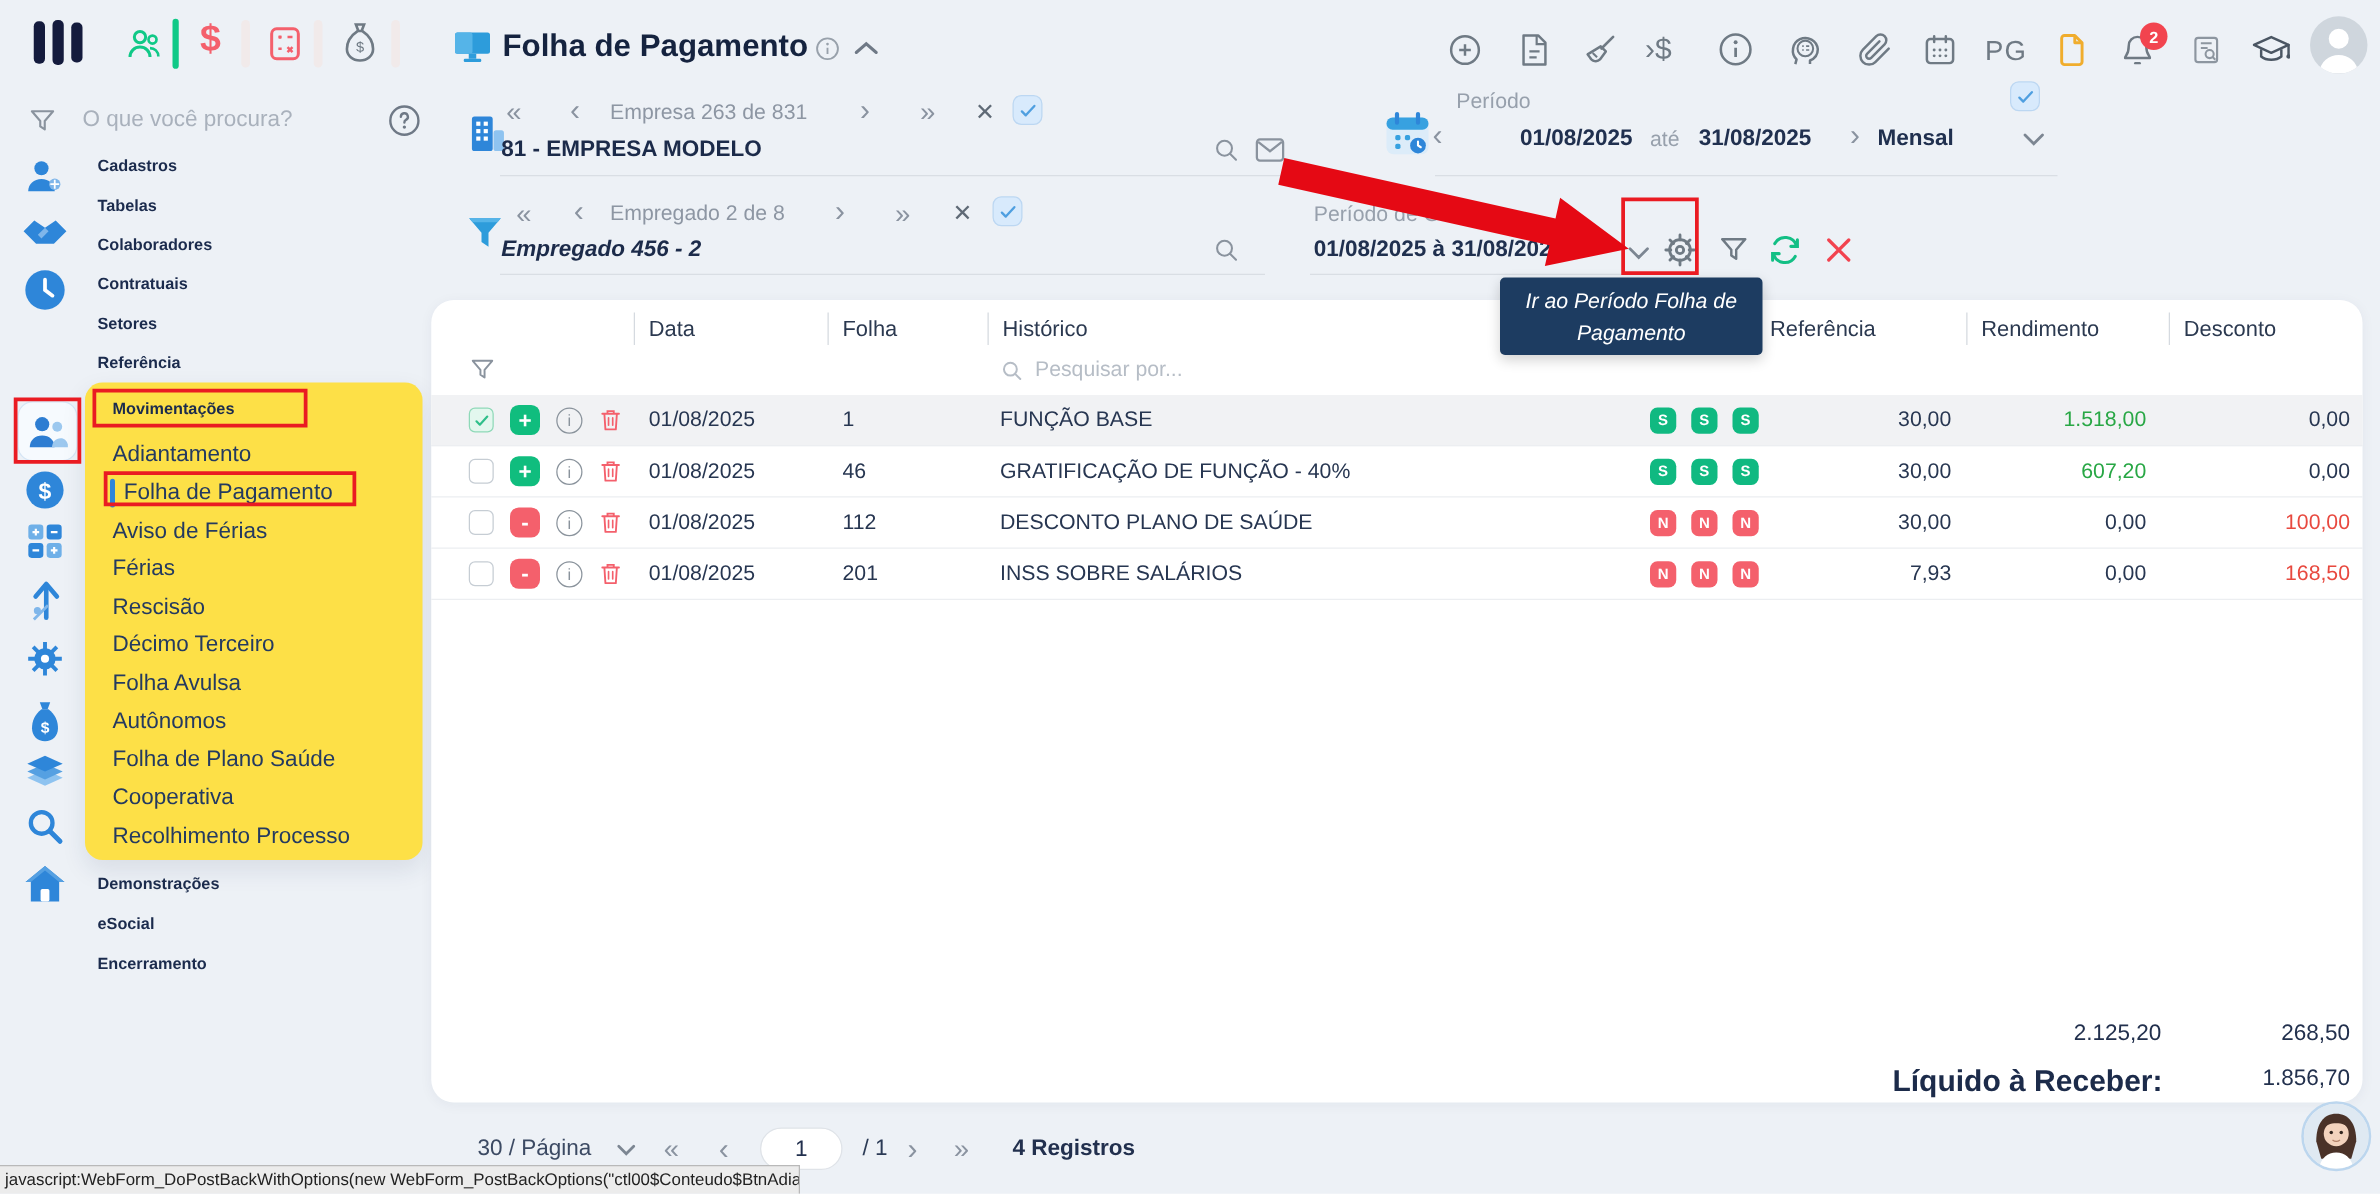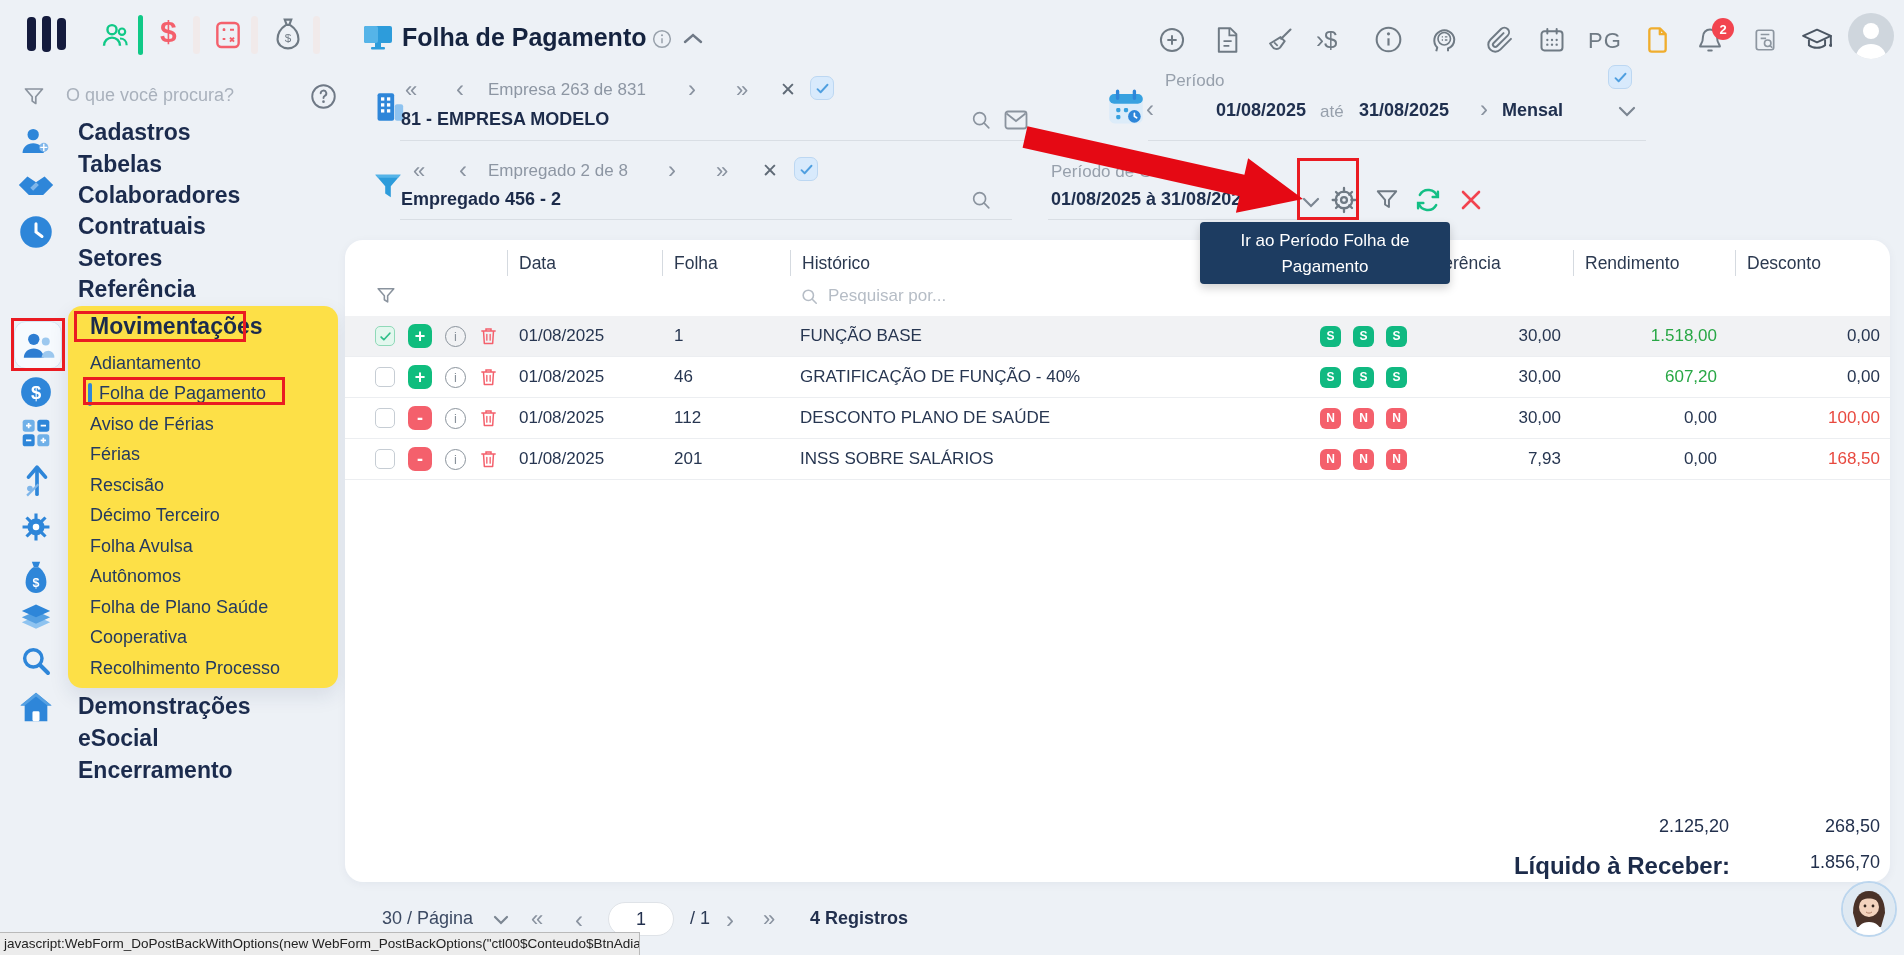--- a/index.html
+++ b/index.html
@@ -10,21 +10,21 @@
 
   
   .logo-bar { width:9px; border-radius:4px; background:#141b3d; display:inline-block; }
   .sep-pill { width:7px; height:38px; border-radius:4px; background:#f1eaea; }
   .dollar-red { font-size:30px; font-weight:bold; color:#f4606c; }
   .pg-label { font-size:22px; color:#6f7a84; letter-spacing:1px; }
   .badge { position:absolute; top:-8px; right:-10px; width:22px; height:22px; border-radius:50%; background:#f2444f; color:#fff; font-size:13px; font-weight:bold; display:flex; align-items:center; justify-content:center; }
   .page-title { font-size:25px; font-weight:bold; color:#15233f; }
 
   
-  .menu-item { height:31.4px; display:flex; align-items:center; font-size:23px; font-weight:bold; color:#1b2b4d; cursor:pointer; }
+  .menu-item { height:31.4px; display:flex; align-items:center; font-size:13px; font-weight:bold; color:#1b2b4d; cursor:pointer; }
   .submenu-item { height:30.5px; display:flex; align-items:center; font-size:18px; font-weight:500; color:#243a60; cursor:pointer; padding-left:22px; position:relative; }
   .submenu-panel { background:#fde047; border-radius:14px; box-shadow:0 8px 20px rgba(30,50,90,.10); }
   .search-ph { border:none; outline:none; background:transparent; font-size:18px; color:#44506a; width:230px; font-family:"Liberation Sans",sans-serif; }
   .search-ph::placeholder { color:#a9b1bc; }
 
   
   .redbox { position:absolute; border:3px solid #ea1b22; z-index:60; pointer-events:none; }
   .tooltip { position:absolute; background:#1d3c61; color:#fff; border-radius:4px; text-align:center; font-size:17px; line-height:26px; padding-top:6px; z-index:55; box-shadow:0 4px 10px rgba(0,0,0,.18); }
 
   
@@ -453,21 +453,21 @@
   <span class="abs navchev small" style="left:99px;top:89px;">‹</span>
   <span class="abs navlabel" style="left:128px;top:94px;">Empregado 2 de 8</span>
   <span class="abs navchev small" style="left:308px;top:89px;">›</span>
   <span class="abs navchev" style="left:356px;top:91px;">»</span>
   <span class="abs navx" style="left:402px;top:92px;">✕</span>
   <div class="abs navcheck" style="left:434px;top:90px;">
     <svg width="15" height="15" viewBox="0 0 24 24">
         <path d="M4 13l5 5 11-12" fill="none" stroke="#4f9fe0" stroke-width="3" stroke-linecap="round" stroke-linejoin="round"></path>
       </svg>
   </div>
-  <span class="abs bold-name" style="left:41px;top:122px;">Empregado 456 - 2</span>
+  <span class="abs bold-name" style="left:41px;top:122px;font-style:italic;">Empregado 456 - 2</span>
   <div class="abs" style="left:610px;top:122px;">
       <svg width="22" height="22" viewBox="0 0 24 24">
         <circle cx="10.5" cy="10.5" r="6.5" fill="none" stroke="#8a939e" stroke-width="1.8"></circle>
         <path d="M15.5 15.5l5 5" stroke="#8a939e" stroke-width="1.8" stroke-linecap="round"></path>
       </svg>
     </div>
   <div class="divider" style="left:40px;top:152px;width:612px;"></div>
 
   <span class="abs graylabel" style="left:691px;top:95px;">Período de Gestão</span>
   <span class="abs bolddate" style="left:691px;top:122px;">01/08/2025 à 31/08/2025 ...</span>
@@ -687,16 +687,16 @@
 
 <div class="statusbar">javascript:WebForm_DoPostBackWithOptions(new WebForm_PostBackOptions("ctl00$Conteudo$BtnAdiantamento",...</div>
 
 <div class="redbox" style="left:11px;top:318px;width:54px;height:53px;"></div>
 <div class="redbox" style="left:74px;top:311px;width:172px;height:31px;"></div>
 <div class="redbox" style="left:83px;top:377px;width:202px;height:28px;"></div>
 <div class="redbox" style="left:1297px;top:158px;width:62px;height:62px;"></div>
 <svg class="abs" style="left:0;top:0;z-index:62;pointer-events:none;" width="1904" height="955">
   <polygon points="1027.4,126.3 1244.4,174.8 1248.1,158.2 1303,199 1235.9,212.8 1239.6,196.2 1022.6,147.7" fill="#e50914"></polygon>
 </svg>
-<div class="tooltip" style="left:1200px;top:222px;width:250px;height:62px;">
+<div class="tooltip" style="left:1200px;top:222px;width:210px;height:62px;font-style:italic;">
   <div>Ir ao Período Folha de</div>
   <div>Pagamento</div>
 </div>
 
 </body></html>

